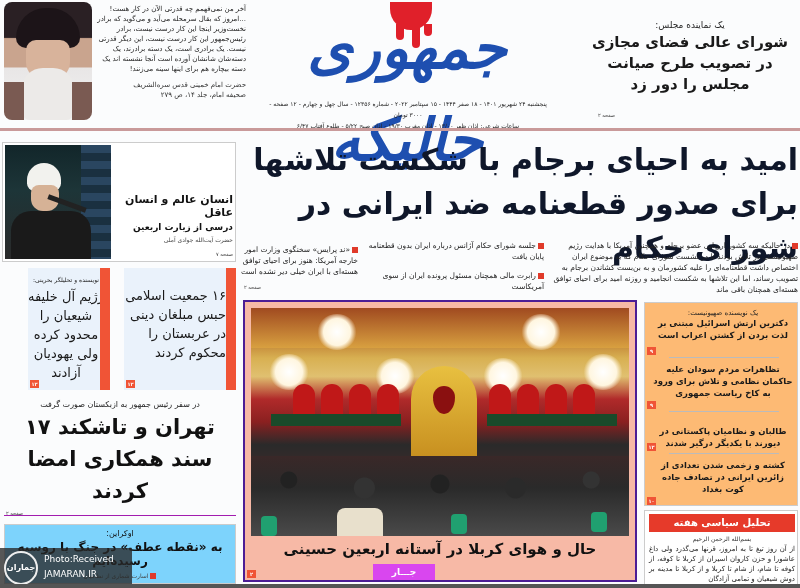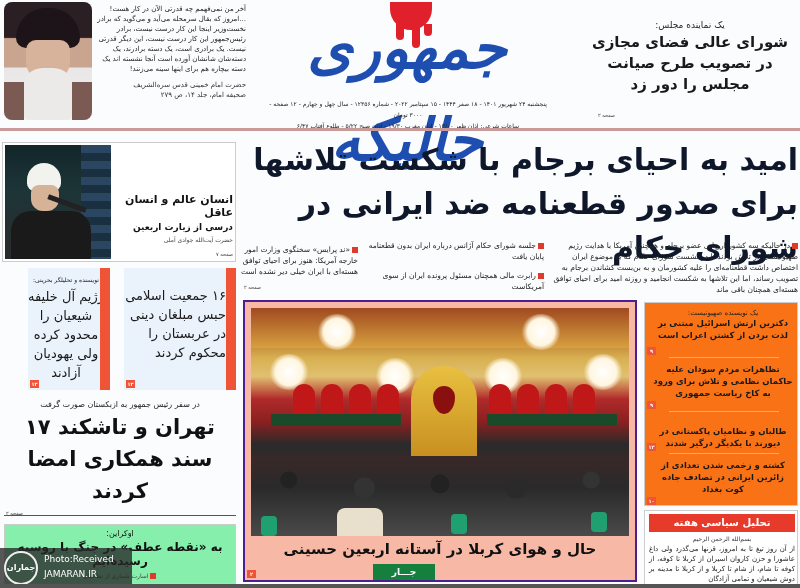--- a/index.html
+++ b/index.html
@@ -56,21 +56,21 @@
   .box-jamiat-strip { left: 226px; top: 268px; width: 10px; height: 122px; }
   .box-kicker { font-size: 6px; direction: rtl; text-align:center; margin-top: 8px; color:#222; }
   .box-title { font-size: 13px; line-height: 19px; direction: rtl; text-align:center; margin-top: 4px; color:#1a1a1a; }
   .page-tag { position:absolute; width: 9px; height: 8px; background:#f05436; color:#fff; font-size: 5px; line-height: 8px; text-align: center; font-weight: bold; }
 
   .tashkent-box { left: 4px; top: 396px; width: 232px; height: 120px; border-bottom: 1px solid #a21caf; }
   .tashkent-kicker { font-size: 8px; direction: rtl; text-align:center; margin-top: 4px; color:#222; }
   .tashkent-title { font-size: 21px; line-height: 32px; font-weight: bold; direction: rtl; text-align:center; margin-top: 2px; }
   .tashkent-page { position:absolute; left: 2px; top: 114px; font-size: 5px; color:#444; }
 
-  .ukraine-box { left: 4px; top: 524px; width: 232px; height: 60px; border: 1px solid #ccc; background:#86efac; }
+  .ukraine-box { left: 4px; top: 524px; width: 232px; height: 60px; border: 1px solid #ccc; background:#7dd3fc; }
   .ukraine-kicker { font-size: 8px; direction: rtl; text-align:center; margin-top: 4px; }
   .ukraine-title { font-size: 12px; font-weight: bold; direction: rtl; text-align:center; margin-top: 2px; }
   .ukraine-sub { font-size: 6px; direction: rtl; text-align:center; margin-top: 4px; color:#444; }
 
   .watermark { left: 0; top: 548px; width: 132px; height: 40px; background: rgba(40,40,40,0.78); }
   .wm-circle { position:absolute; left: 4px; top: 3px; width: 34px; height: 34px; border-radius: 50%; border: 2px solid #eee; color:#fff; font-size: 8px; line-height: 30px; text-align:center; font-weight: bold; }
   .wm-line1 { position:absolute; left: 44px; top: 6px; font-size: 9px; color:#fff; }
   .wm-line2 { position:absolute; left: 44px; top: 21px; font-size: 9px; color:#fff; }
 
   
@@ -95,24 +95,24 @@
   .banner { position:absolute; top: 106px; height: 12px; background:#1a4a2a; }
   .crowd { position:absolute; left:0; top: 148px; width: 378px; height: 80px;
     background: radial-gradient(circle at 10% 30%, #222 0 8px, transparent 9px), radial-gradient(circle at 30% 40%, #333 0 10px, transparent 11px),
     radial-gradient(circle at 50% 35%, #222 0 9px, transparent 10px), radial-gradient(circle at 70% 40%, #2a2a2a 0 10px, transparent 11px),
     radial-gradient(circle at 90% 30%, #333 0 8px, transparent 9px),
     linear-gradient(180deg,#3a2828 0%, #2a2a2a 40%, #4a4a4a 100%); }
   .vest { position:absolute; left: 86px; top: 200px; width: 46px; height: 30px; background:#e8e0cc; border-radius: 8px 8px 0 0; }
   .bag { position:absolute; width: 16px; height: 20px; background:#20a070; border-radius: 4px; }
   .photo-caption { position:absolute; left: 6px; top: 238px; width: 378px; direction: rtl; text-align:center; font-size: 15px; font-weight: bold; color:#111; }
   .photo-page { position:absolute; left: 2px; top: 268px; }
-  .jar-tag { position:absolute; left: 128px; top: 262px; width: 62px; height: 16px; background:#15803d; color:#fff; font-size: 9px; line-height: 16px; text-align:center; font-weight: bold; }
-
-  
-  .right-box { left: 644px; top: 302px; width: 154px; height: 204px; border: 1px solid #ccc; background:#f97316; }
+  .jar-tag { position:absolute; left: 128px; top: 262px; width: 62px; height: 16px; background:#d946ef; color:#fff; font-size: 9px; line-height: 16px; text-align:center; font-weight: bold; }
+
+  
+  .right-box { left: 644px; top: 302px; width: 154px; height: 204px; border: 1px solid #ccc; background:#fdba74; }
   .r-item { position:absolute; left: 8px; width: 140px; direction: rtl; text-align:center; }
   .r-kicker { font-size: 7px; color:#222; }
   .r-title { font-size: 8.5px; line-height: 12px; font-weight: bold; color:#1a1a1a; }
   .r-rule { position:absolute; left: 24px; width: 110px; height: 1px; background:#bbb; }
 
   .analysis-box { left: 644px; top: 510px; width: 154px; height: 78px; border: 1px solid #ccc; background:#fff; }
   .analysis-head { position:absolute; left: 4px; top: 3px; width: 146px; height: 18px; background:#e63a2a; color:#fff; direction: rtl; text-align:center; font-size: 10px; line-height: 18px; font-weight: bold; }
   .analysis-bism { position:absolute; left: 4px; top: 24px; width: 146px; direction: rtl; text-align:center; font-size: 6px; color:#333; }
   .analysis-body { position:absolute; left: 4px; top: 33px; width: 146px; direction: rtl; text-align:justify; font-size: 7px; line-height: 10px; color:#222; }
 

